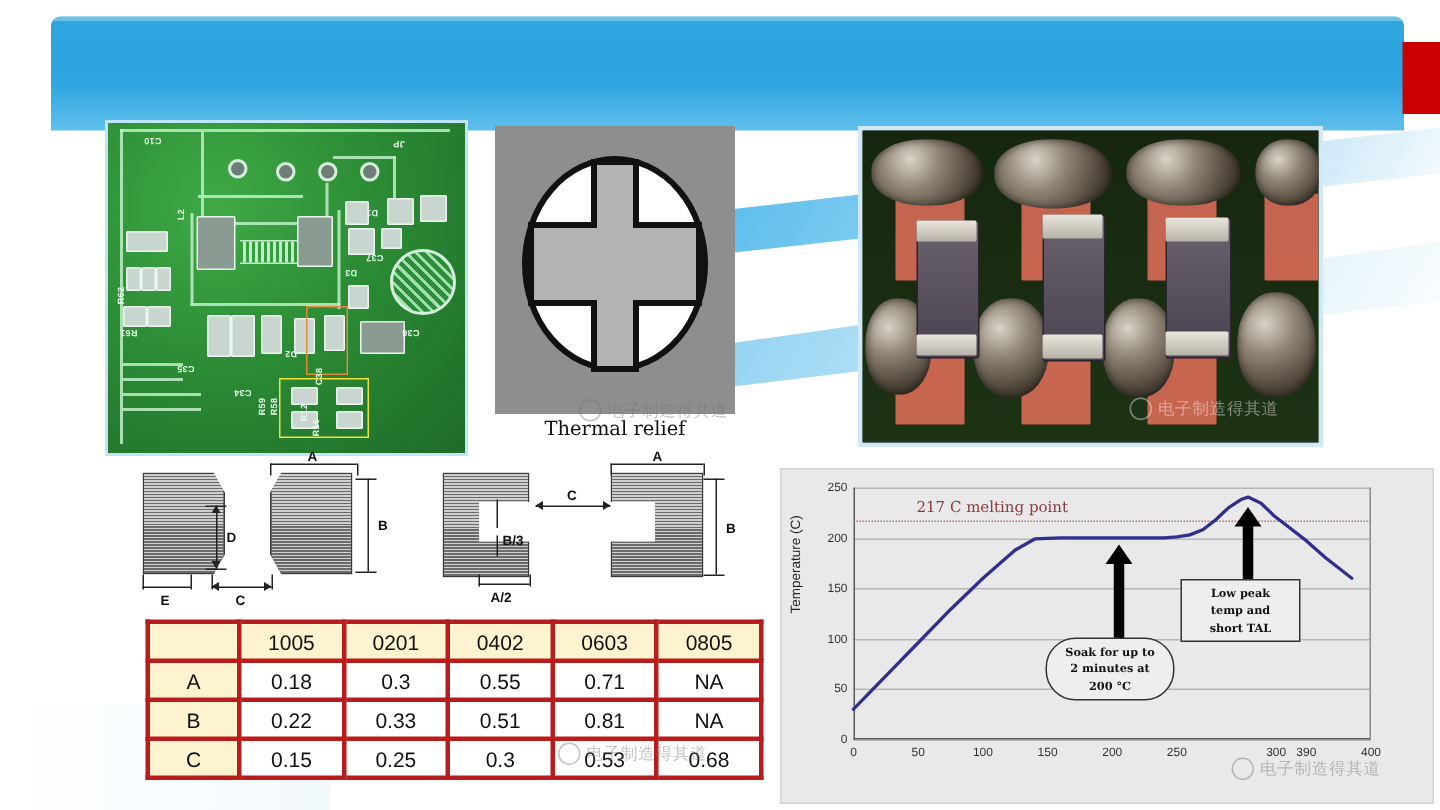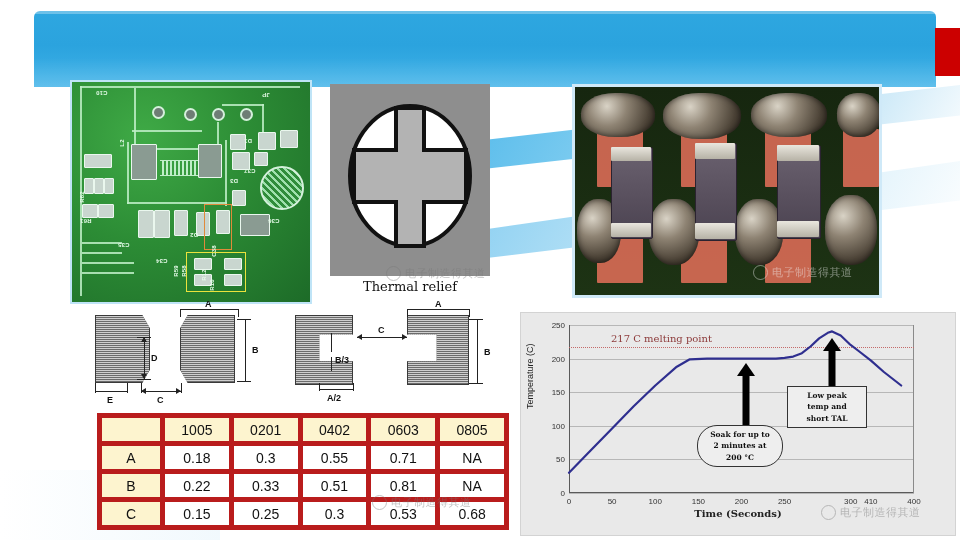--- a/index.html
+++ b/index.html
@@ -149,21 +149,21 @@
   .arrowL{border-top:3px solid transparent;border-bottom:3px solid transparent;border-right:5px solid #222;}
   .arrowR{border-top:3px solid transparent;border-bottom:3px solid transparent;border-left:5px solid #222;}
   .arrowU{border-left:3px solid transparent;border-right:3px solid transparent;border-bottom:5px solid #222;}
   .arrowD{border-left:3px solid transparent;border-right:3px solid transparent;border-top:5px solid #222;}
 
   
   .tbl-wrap{position:absolute;left:97px;top:413px;width:412px;}
   table.stencil{border-collapse:collapse;width:412px;
     font-family:"Liberation Sans",sans-serif;background:#fff;}
   table.stencil td,table.stencil th{
-    border:5px solid #b91c1c;text-align:center;font-size:14px;
+    border:3px solid #b91c1c;text-align:center;font-size:14px;
     padding:1px 0;height:21px;color:#111;font-weight:normal;
   }
   .tcap{
     background:#fffef2;border:1px solid #d9d9c8!important;
     font-size:16px!important;height:26px!important;
     font-family:"DejaVu Serif","Liberation Serif",serif;
     letter-spacing:1px;
   }
   .thead td{background:#fdf4cf;font-weight:bold;font-size:14px;}
   .rowhead{background:#fdf4cf;font-weight:bold;}
@@ -461,21 +461,20 @@
     </tbody>
       </table>
     <div class="wm dark" style="left:275px;top:82px;">
       <span class="wm-mark"></span>
       <span class="wm-txt">电子制造得其道</span>
     </div>
   </div>
 
   <div class="chart">
     <div class="ylabel">Temperature (C)</div>
-    <div class="xlabel">Time (Seconds)</div>
 
     <div class="plot">
 
       <div class="gridline" style="top:168px;"></div>
       <div class="gridline" style="top:134.4px;"></div>
       <div class="gridline" style="top:100.8px;"></div>
       <div class="gridline" style="top:67.2px;"></div>
       <div class="gridline" style="top:33.6px;"></div>
       <div class="gridline" style="top:0px;"></div>
 
@@ -490,21 +489,21 @@
       <div class="axisX"></div>
       <div class="axisRight"></div>
 
       <div class="xtick" style="left:0px;">0</div>
       <div class="xtick" style="left:43.1px;">50</div>
       <div class="xtick" style="left:86.3px;">100</div>
       <div class="xtick" style="left:129.4px;">150</div>
       <div class="xtick" style="left:172.5px;">200</div>
       <div class="xtick" style="left:215.6px;">250</div>
       <div class="xtick" style="left:258.8px;padding-left:46px;">300</div>
-      <div class="xtick" style="left:301.9px;">410</div>
+      <div class="xtick" style="left:301.9px;">390</div>
       <div class="xtick" style="left:345px;">400</div>
 
       <div class="meltline" style="top:22.2px;"></div>
       <div class="meltlabel" style="left:42px;top:8px;">217 C melting point</div>
 
       <svg width="345" height="168" viewBox="0 0 345 168" preserveAspectRatio="none" style="position:absolute;left:0;top:0;overflow:visible;">
         <polyline fill="none" stroke="#2f2f8f" stroke-width="2.2" stroke-linejoin="round" stroke-linecap="round" points="0,147.8 21.6,125.6 43.1,103.5 64.7,81.3 86.3,60.5 107.8,41.7 120.8,34.3 138,33.6 155.3,33.6 172.5,33.6 189.8,33.6 207,33.6 215.6,32.9 224.2,31.6 232.9,28.2 241.5,21.5 250.1,13.4 258.8,7.8 263.1,6.4 271.7,10.5 280.3,18.8 289,25.5 302,35.6 314.9,47.0 332.2,60.5"></polyline>
       </svg>
 
       <div class="fatarrow" style="left:166.5px;top:38px;width:20px;height:64px;">

